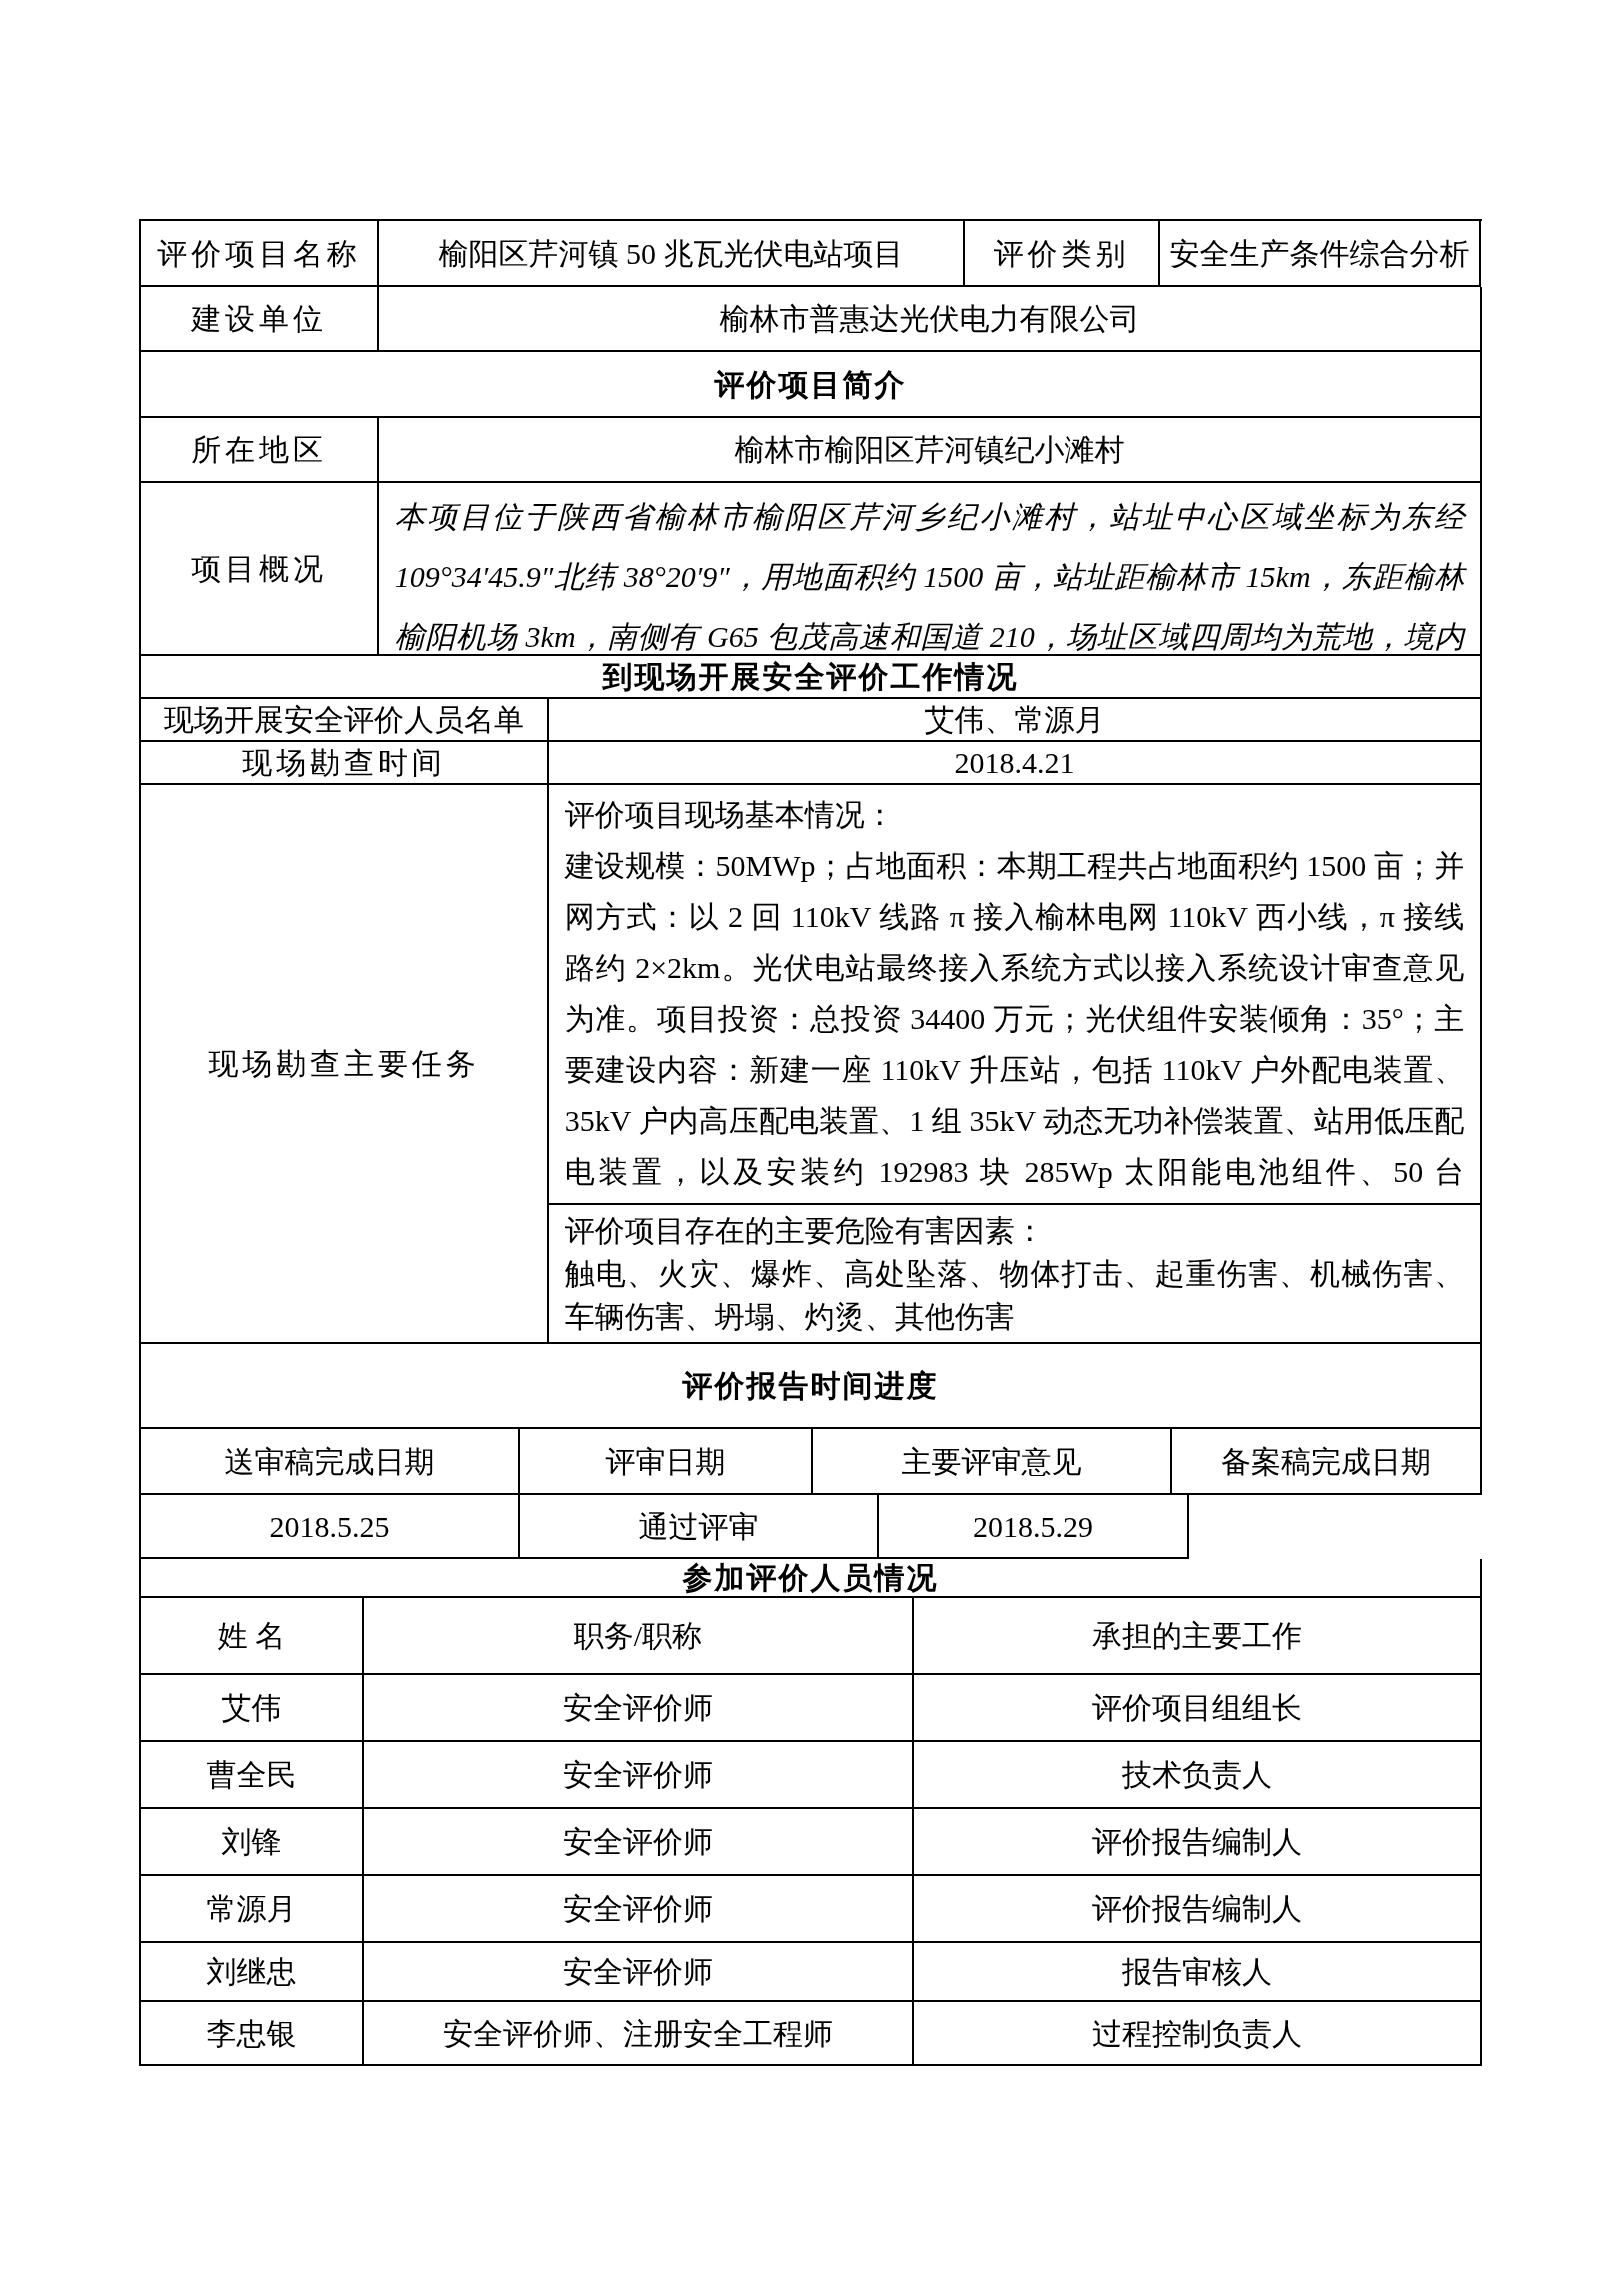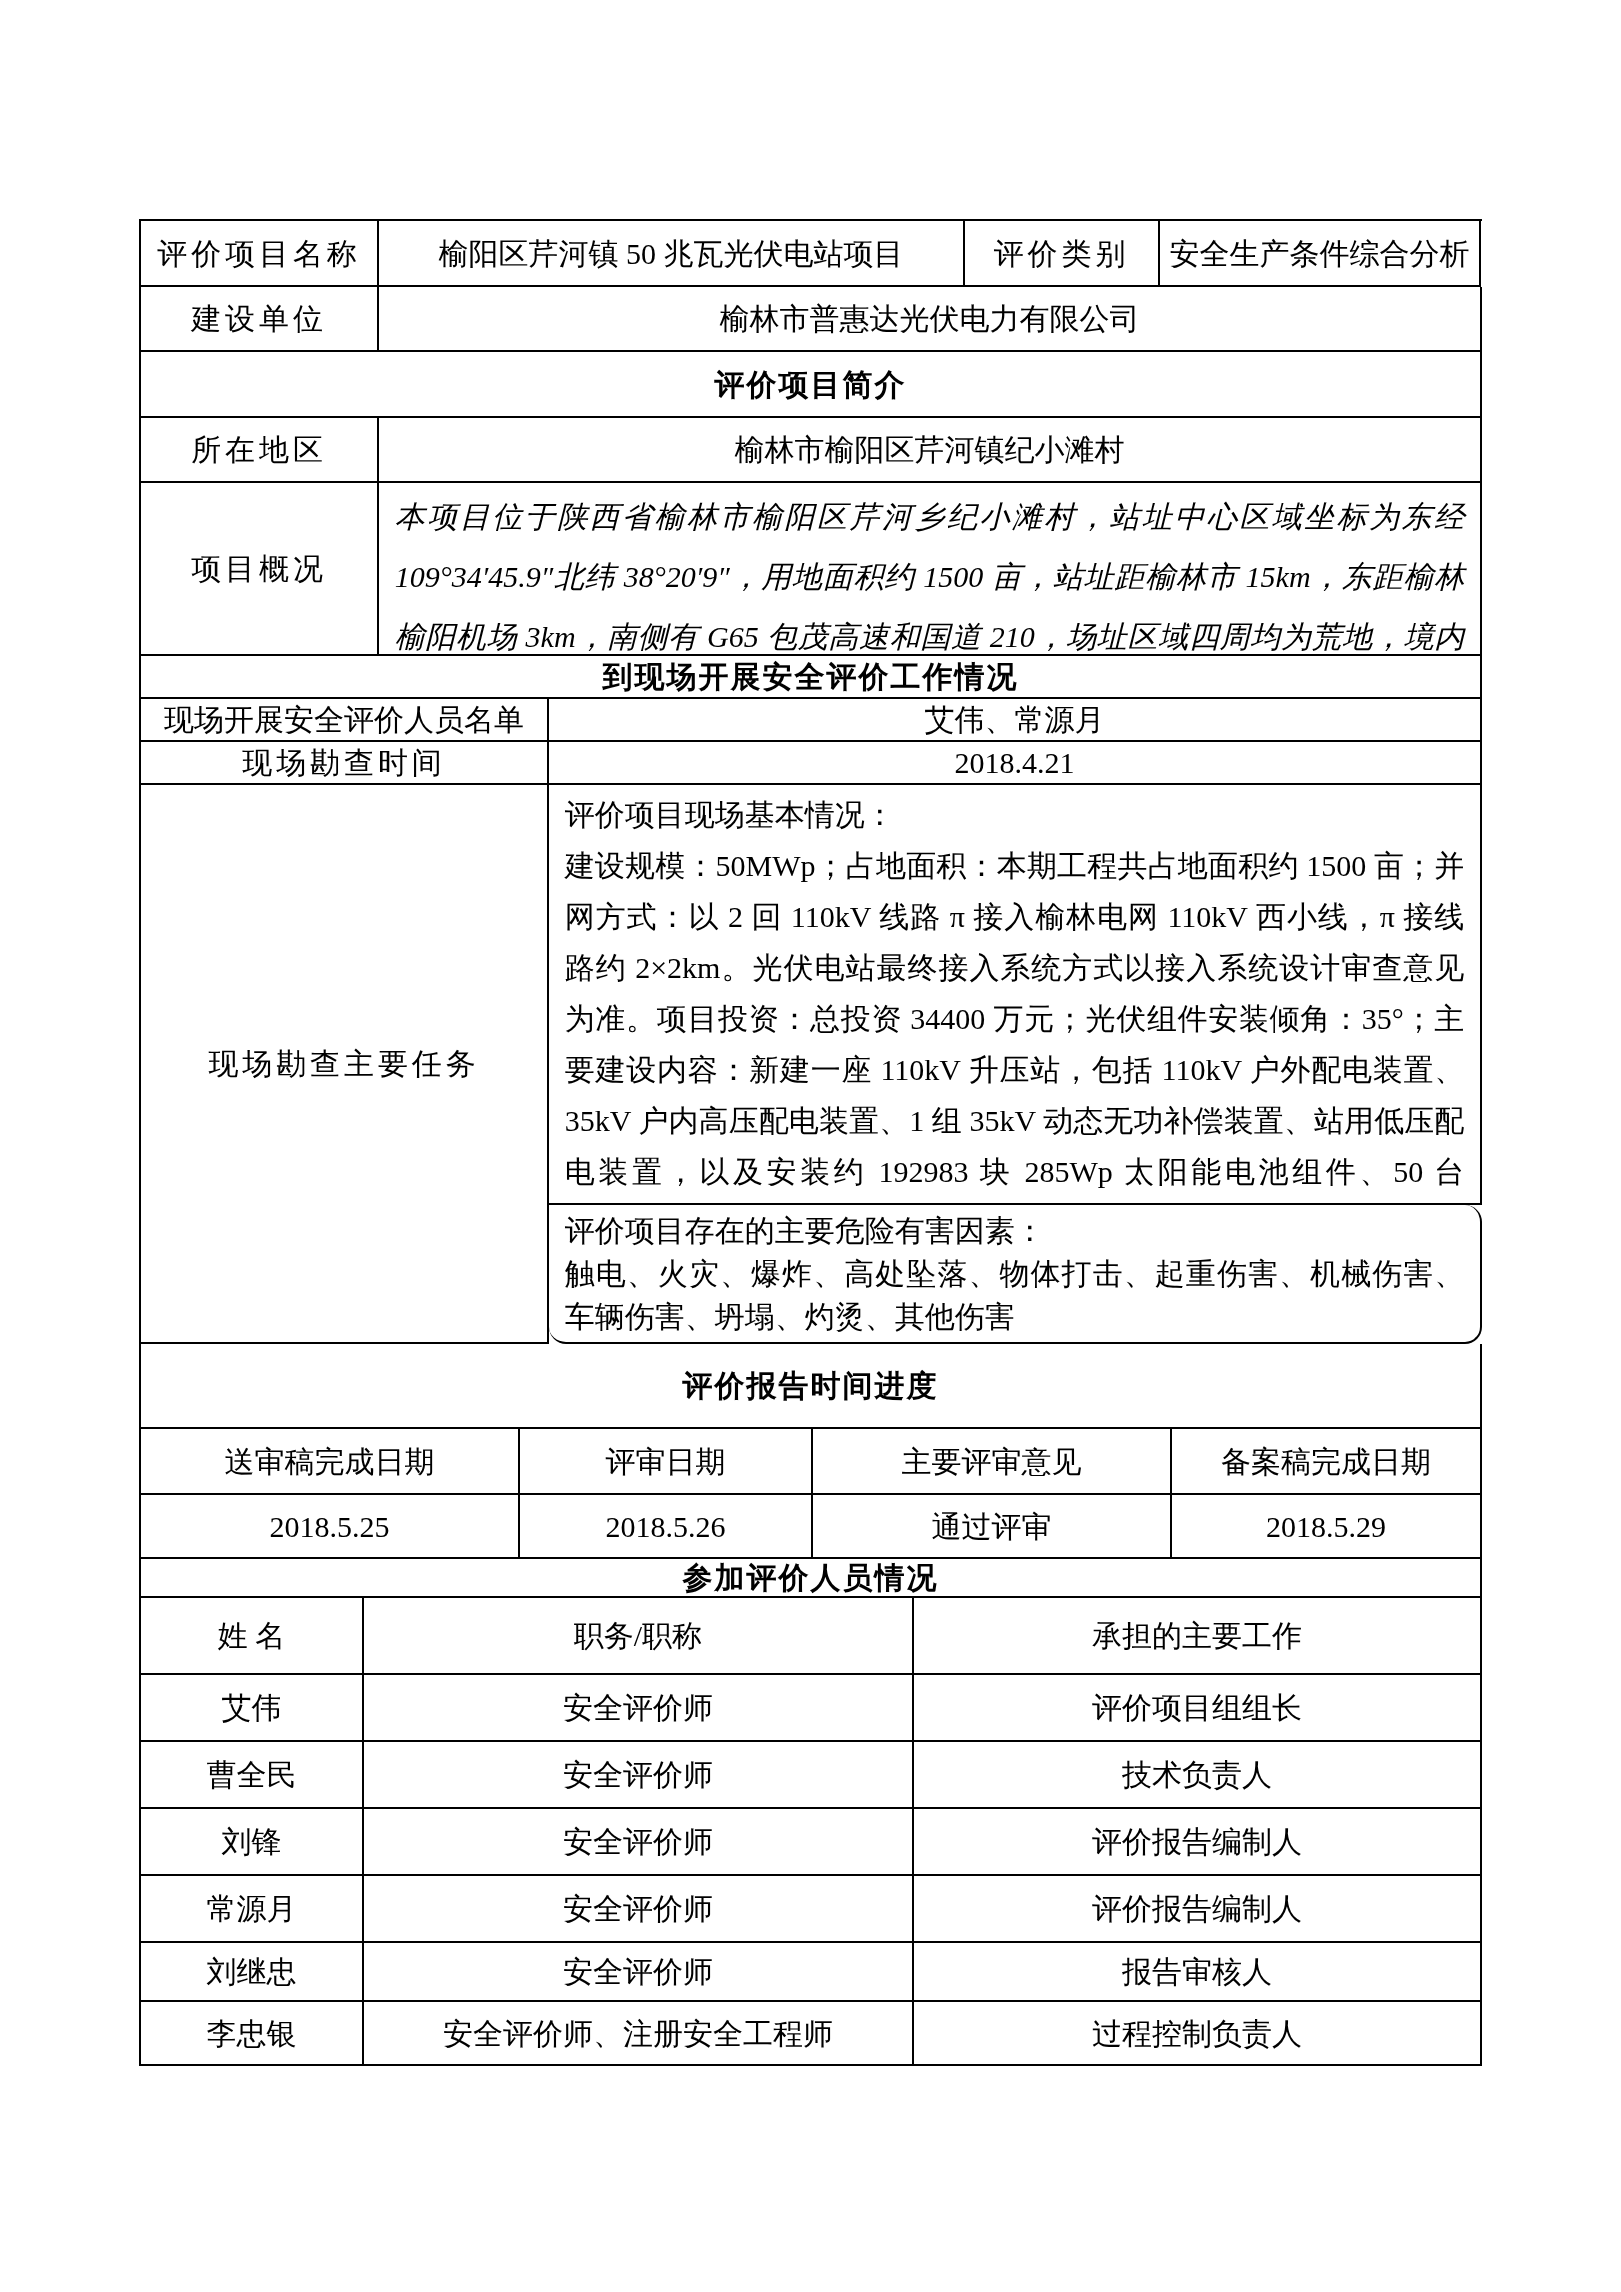--- a/index.html
+++ b/index.html
@@ -39,21 +39,21 @@
   .h-r1{height:66px}.h-r2{height:66px}.h-r3{height:65px}.h-r4{height:65px}
   .h-r5{height:173px}.h-r6{height:43px}.h-r7{height:43px}.h-r8{height:43px}
   .h-r9{height:559px}
   .h-r10{height:85px}.h-r11{height:66px}.h-r12{height:64px}
   .h-r13{height:39px}.h-r14{height:77px}
   .h-pr{height:67px}.h-pr5{height:59px}.h-pr6{height:64px}
   .cell.h-full{height:100%}
   .overview-text{line-height:60px;font-style:italic;}
   .tasks-col{display:flex;flex-direction:column;width:933px;}
   .tasks-basic{height:428px;line-height:51px;width:100%;}
-  .tasks-hazard{height:142px;line-height:43px;width:100%;border-radius:17px;}
+  .tasks-hazard{height:142px;line-height:43px;width:100%;}
 </style>
 </head>
 <body>
 
 <div class="page">
   <div class="doc-table">
 
     <div class="row h-r1">
       <div class="cell h-full w-a1 lbl">评价项目名称</div>
       <div class="cell h-full w-a2">榆阳区芹河镇 50 兆瓦光伏电站项目</div>
@@ -110,21 +110,20 @@
 
     <div class="row h-r11">
       <div class="cell h-full w-q1">送审稿完成日期</div>
       <div class="cell h-full w-q2">评审日期</div>
       <div class="cell h-full w-q3">主要评审意见</div>
       <div class="cell h-full w-q4">备案稿完成日期</div>
     </div>
 
     <div class="row h-r12">
       <div class="cell h-full w-q1">2018.5.25</div>
-      <div class="cell h-full w-q2">2018.5.26</div>
       <div class="cell h-full w-q3">通过评审</div>
       <div class="cell h-full w-q4">2018.5.29</div>
     </div>
 
     <div class="row h-r13">
       <div class="cell h-full w-full section-title">参加评价人员情况</div>
     </div>
 
     <div class="row h-r14">
       <div class="cell h-full w-p1">姓  名</div>

